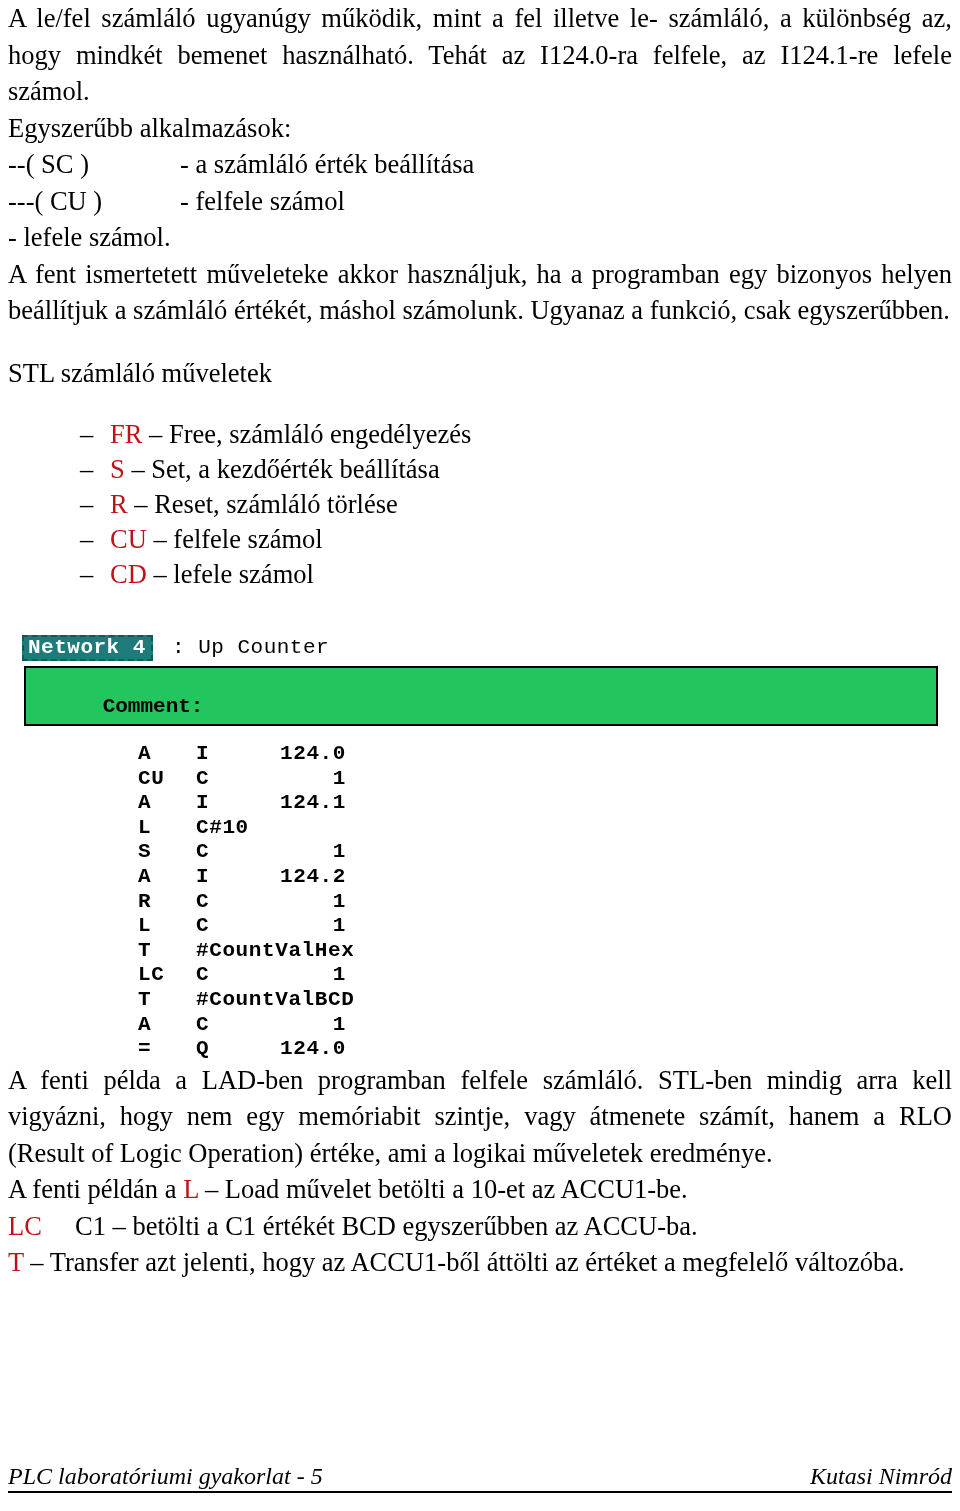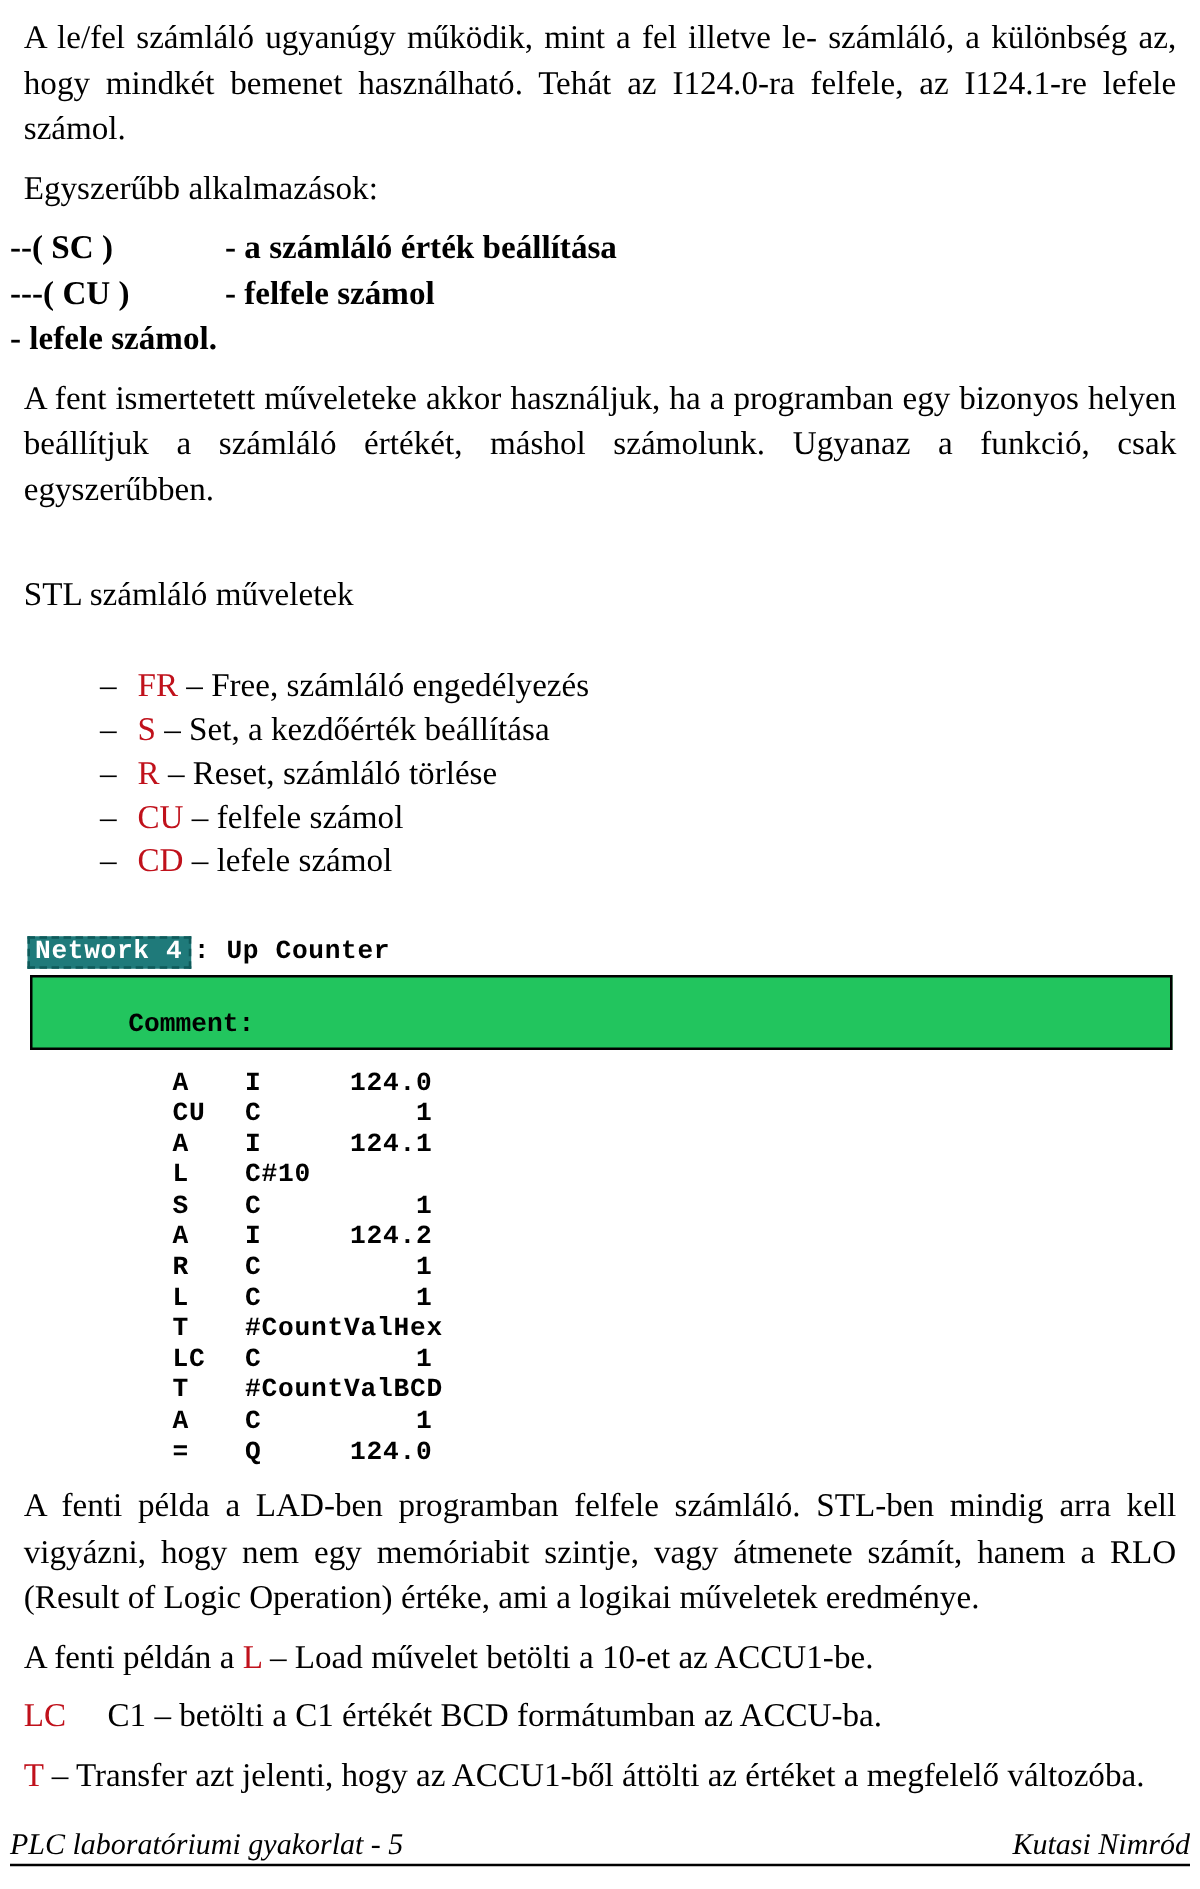--- a/index.html
+++ b/index.html
@@ -17,42 +17,41 @@
   }
   .page {
     position: absolute;
     left: 0; top: 0;
     width: 960px;
     height: 1511px;
     box-sizing: border-box;
     padding: 0 8px;
   }
   p.body-text {
-    margin: 11px;
+    margin: 0;
     font-size: 26.5px;
     line-height: 36.5px;
     text-align: justify;
     text-justify: inter-word;
   }
   p.body-text.left {
     text-align: left;
   }
   .red {
     color: #C0111B;
   }
   
   .coil-list {
     margin: 0;
     font-size: 26.5px;
     line-height: 36.5px;
   }
   .coil-row {
     display: flex;
     align-items: flex-end;
-    font-weight: bold;
   }
   .coil-sym {
     width: 172px;
     flex: 0 0 172px;
     white-space: pre;
   }
   .coil-desc {
     flex: 1 1 auto;
   }
   
@@ -90,22 +89,22 @@
   .net-label {
     background: #1f7a7a;
     color: #ffffff;
     font-weight: bold;
     padding: 1px 5px 1px 4px;
     border: 2px dashed #0e5a5a;
     line-height: 20px;
     letter-spacing: 0.5px;
   }
   .net-title {
-    padding-left: 2px;
-    font-weight: bold;
+    padding-left: 19px;
+    font-weight: normal;
     text-align: right;
   }
   .comment-box {
     margin: 5px 14px 0 16px;
     height: 60px;
     background: #22c55e;
     border: 2px solid #000000;
     box-sizing: border-box;
     font-size: 21px;
     line-height: 24px;
@@ -283,21 +282,21 @@
         <span class="c-area">Q</span>
         <span class="c-addr">124.0</span>
       </div>
     </div>
   </div>
 
   <p class="body-text">A fenti példa a LAD-ben programban felfele számláló. STL-ben mindig arra kell vigyázni, hogy nem egy memóriabit szintje, vagy átmenete számít, hanem a RLO (Result of Logic Operation) értéke, ami a logikai műveletek eredménye.</p>
 
   <p class="body-text left"><span>A fenti példán a </span><span class="red">L</span><span> – Load művelet betölti a 10-et az ACCU1-be.</span></p>
 
-  <p class="body-text left"><span class="red">LC</span><span style="white-space:pre">     C1 – betölti a C1 értékét BCD formátumban az ACCU-ba.</span></p>
+  <p class="body-text left"><span class="red">LC</span><span style="white-space:pre">     C1 – betölti a C1 értékét BCD egyszerűbben az ACCU-ba.</span></p>
 
   <p class="body-text"><span class="red">T</span><span> – Transfer azt jelenti, hogy az ACCU1-ből áttölti az értéket a megfelelő változóba.</span></p>
 
   <div class="footer">
     <span class="left-txt">PLC laboratóriumi gyakorlat - 5</span>
     <span class="right-txt">Kutasi Nimród</span>
   </div>
 
 </div>
 

